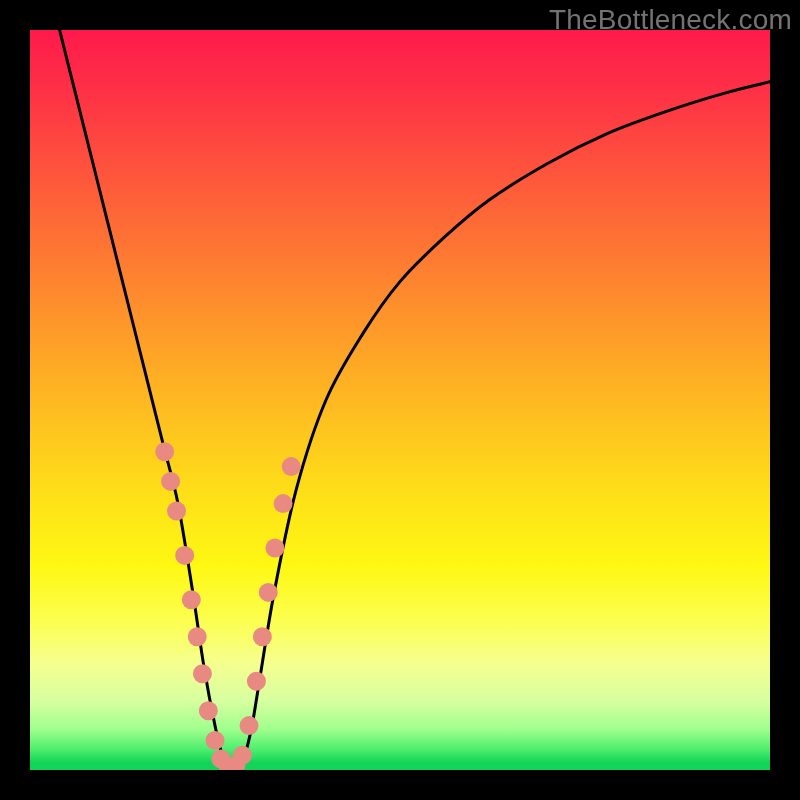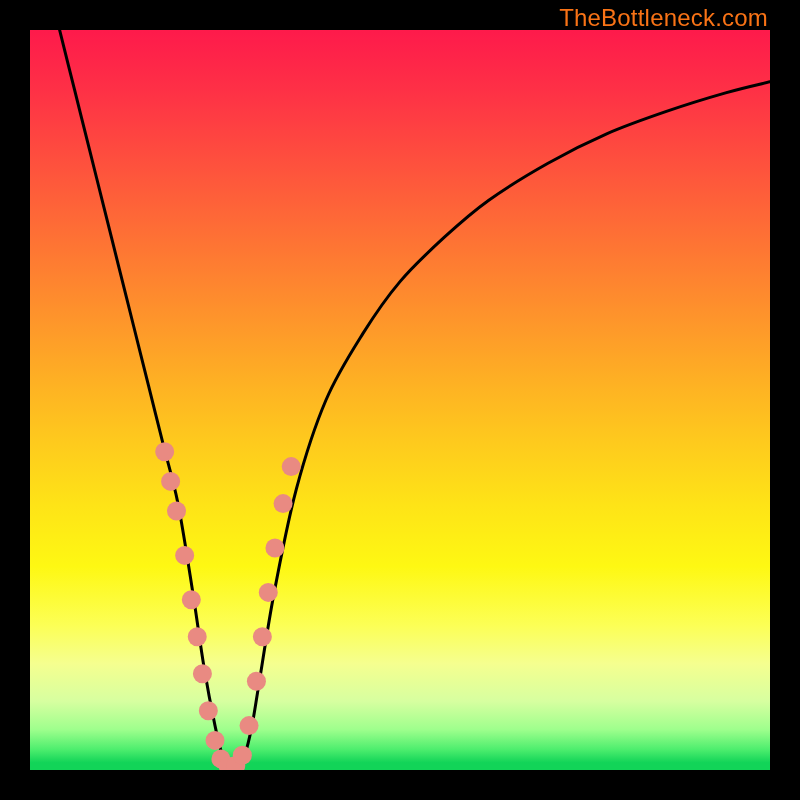--- a/index.html
+++ b/index.html
@@ -19,23 +19,23 @@
   .plot-area {
     position: absolute;
     left: 30px;
     top: 30px;
     width: 740px;
     height: 740px;
   }
   .watermark {
     position: absolute;
     top: 4px;
-    right: 32px;
-    color: #f97316;
-    font-size: 24px;
+    right: 8px;
+    color: #737373;
+    font-size: 28px;
     font-weight: 400;
     letter-spacing: 0.2px;
     user-select: none;
   }
   svg { display: block; }
 </style>
 </head>
 <body>
 
 <div class="frame">

